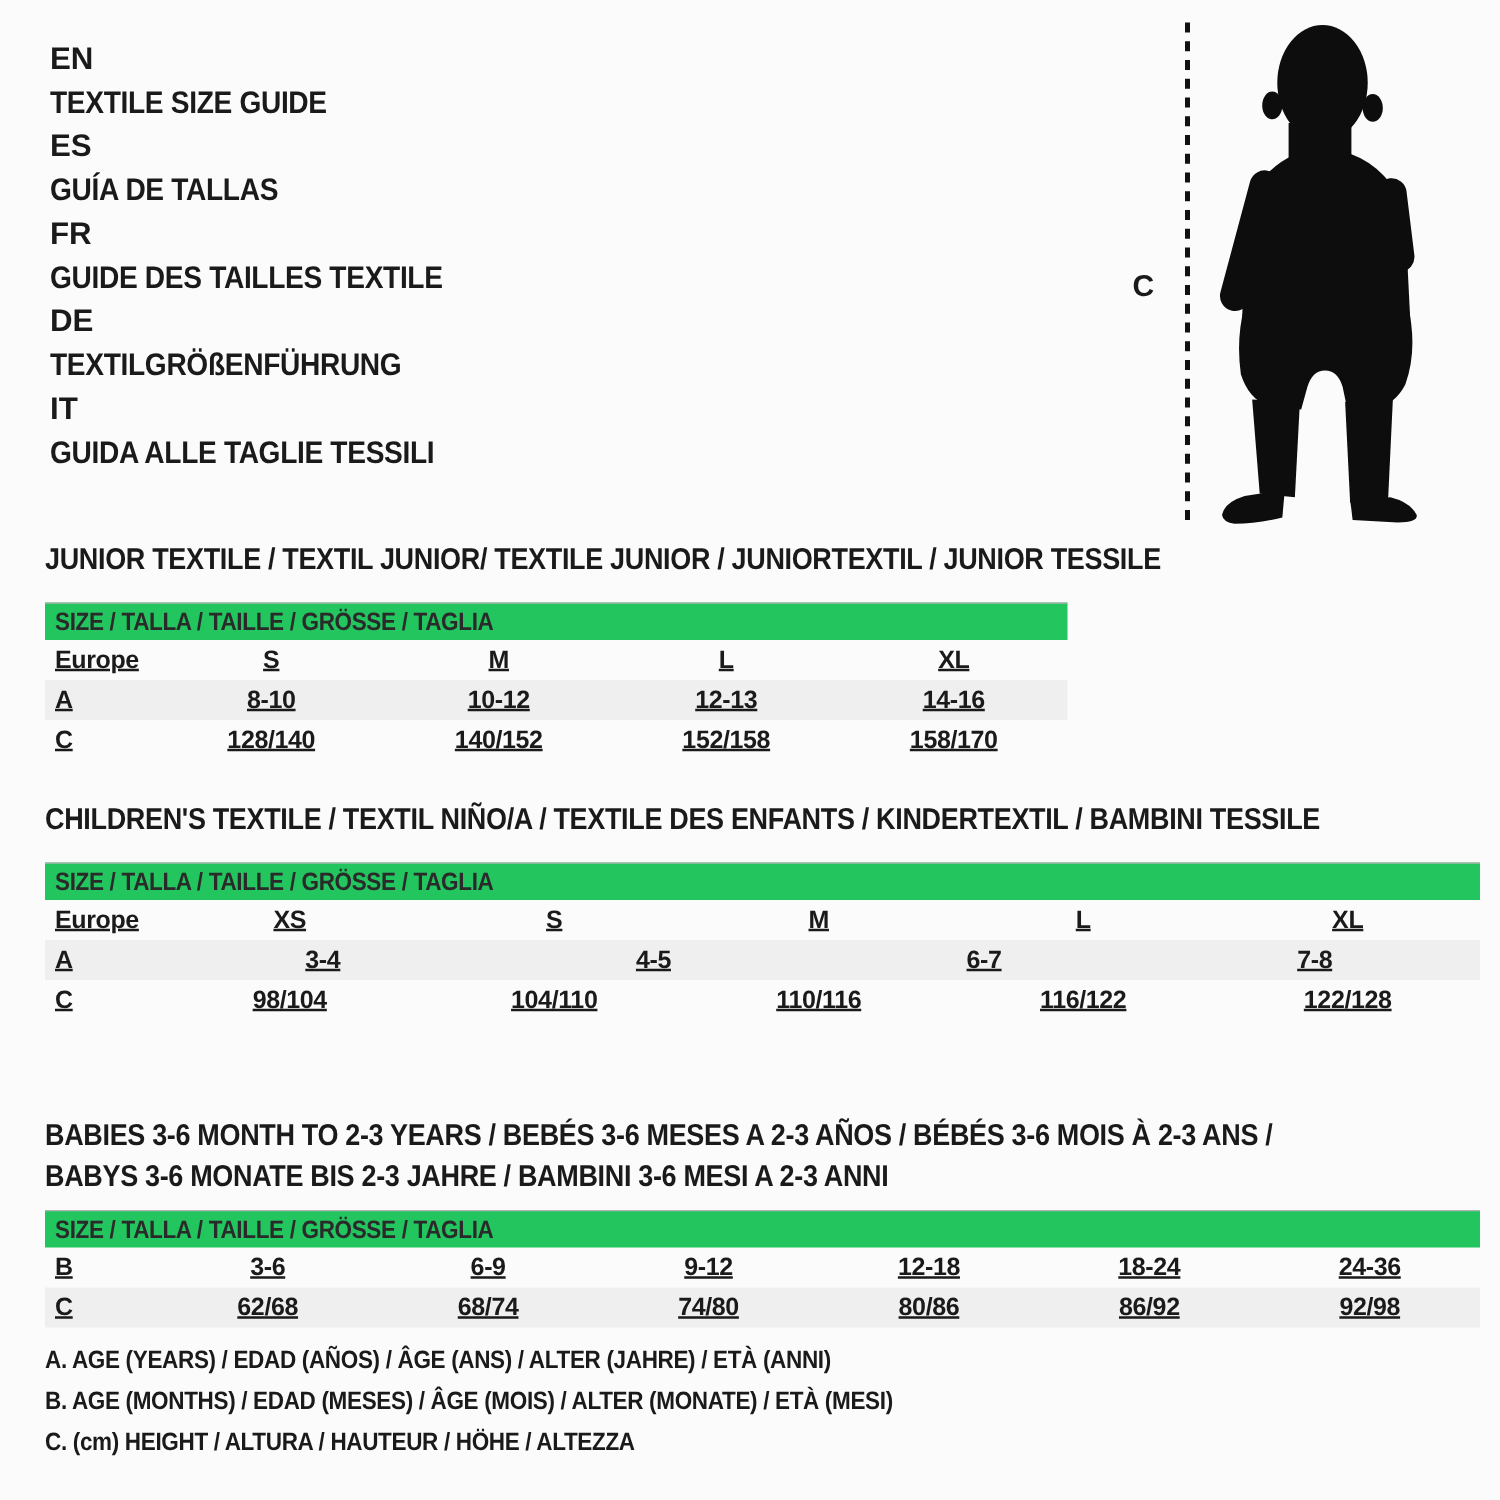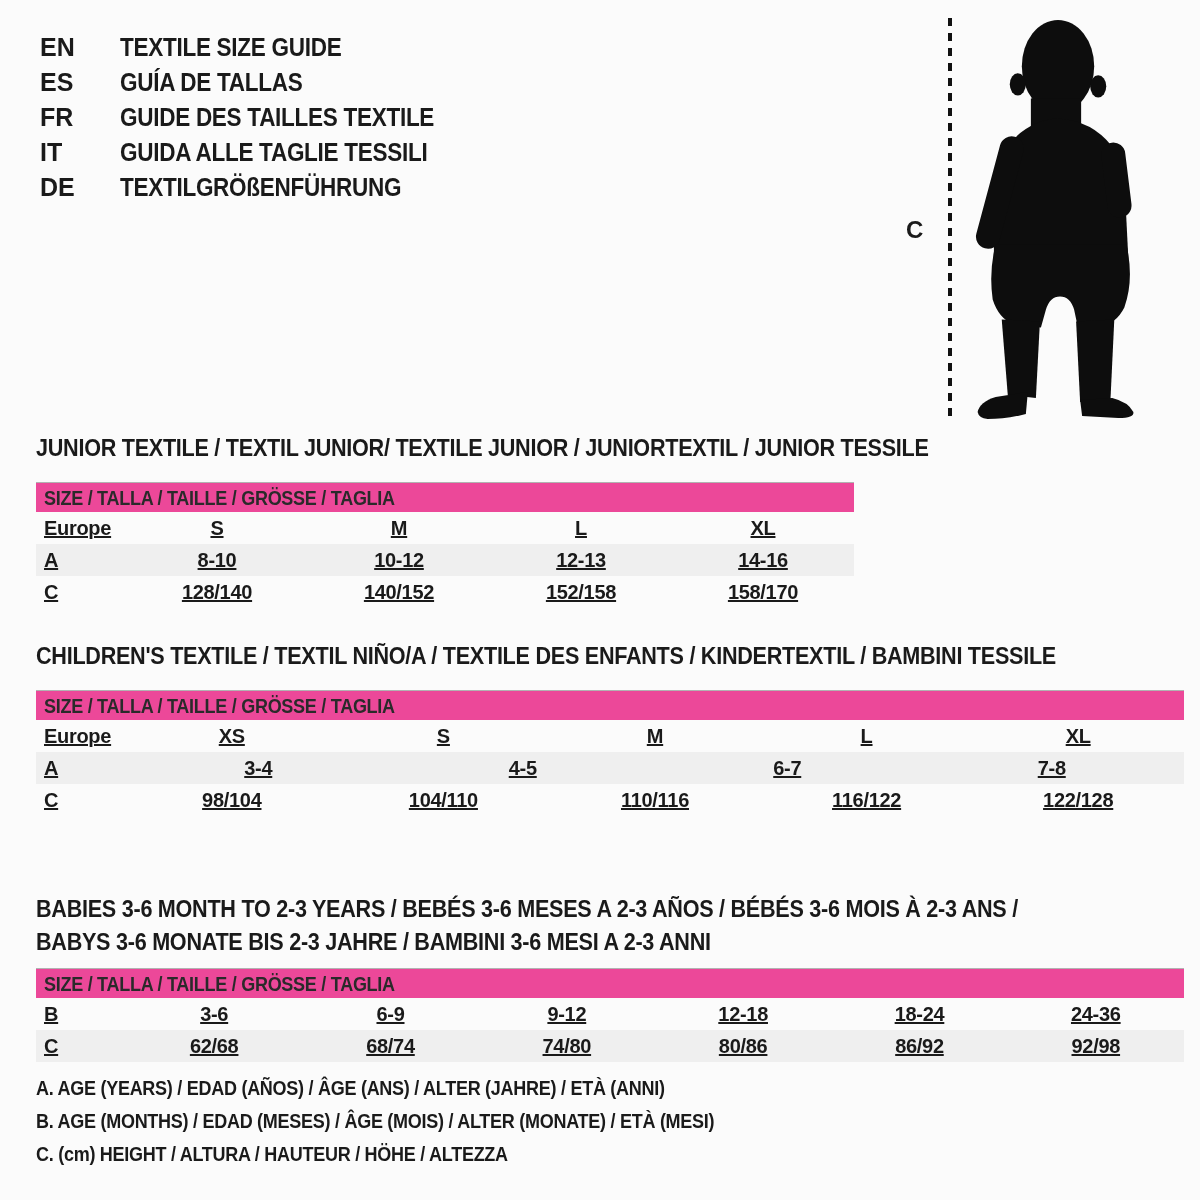--- a/index.html
+++ b/index.html
@@ -6,38 +6,38 @@
   body{
     width:1200px;height:1200px;position:relative;overflow:hidden;
     background:#fbfbfb;color:#1a1a1a;
     font-family:"Liberation Sans","DejaVu Sans",sans-serif;
     font-weight:700;
   }
   .cond{display:inline-block;transform:scaleX(0.9);transform-origin:0 50%;white-space:nowrap;letter-spacing:-0.3px;}
 
   
   .lang-list{position:absolute;left:40px;top:30px;}
-  .lang-row{display:flex;line-height:35px;font-size:25px;}
+  .lang-row{display:flex;line-height:35px;font-size:25px;flex-direction:column;}
   .lang-code{width:80px;}
 
   
   .measure-line{position:absolute;left:946px;top:16px;}
   .c-label{position:absolute;left:906px;top:216px;font-size:24px;}
   .silhouette{position:absolute;left:965px;top:18px;}
 
   
   .section{position:absolute;left:36px;}
   #junior{top:437px;width:818px;}
   #children{top:645px;width:1148px;}
   #babies{top:892px;width:1148px;}
   .sec-title{font-size:24px;line-height:22px;}
   #babies .sec-title{line-height:33px;}
   .size-bar{
     margin-top:23px;height:30px;line-height:30px;
-    background:#ec4899;border-top:1px solid #b2b2b2;box-sizing:border-box;
+    background:#22c55e;border-top:1px solid #b2b2b2;box-sizing:border-box;
     padding-left:8px;font-size:20px;color:#2a2a2a;
   }
   #babies .size-bar{margin-top:10px;}
   .trow{display:flex;height:32px;line-height:32px;font-size:20px;letter-spacing:-0.3px;text-decoration:underline;}
   .trow.shaded{background:#efefef;}
   .tlabel{width:90px;padding-left:8px;box-sizing:border-box;text-align:left;}
   .tcell{flex:1;text-align:center;}
 
   
   .notes{position:absolute;left:36px;top:1072px;}
@@ -53,26 +53,26 @@
   </div>
   <div class="lang-row">
     <span class="lang-code">ES</span>
     <span class="cond">GUÍA DE TALLAS</span>
   </div>
   <div class="lang-row">
     <span class="lang-code">FR</span>
     <span class="cond">GUIDE DES TAILLES TEXTILE</span>
   </div>
   <div class="lang-row">
+    <span class="lang-code">DE</span>
+    <span class="cond">TEXTILGRÖßENFÜHRUNG</span>
+  </div>
+  <div class="lang-row">
     <span class="lang-code">IT</span>
     <span class="cond">GUIDA ALLE TAGLIE TESSILI</span>
-  </div>
-  <div class="lang-row">
-    <span class="lang-code">DE</span>
-    <span class="cond">TEXTILGRÖßENFÜHRUNG</span>
   </div>
 </div>
 
 <svg class="measure-line" width="8" height="404" viewBox="0 0 8 404">
   <line x1="4" y1="2" x2="4" y2="402" stroke="#111" stroke-width="4" stroke-dasharray="8 7"></line>
 </svg>
 <div class="c-label">C</div>
 <svg class="silhouette" width="182" height="402" viewBox="0 0 180 400">
   <g fill="#0d0d0d">
     <ellipse cx="92" cy="48" rx="36" ry="46"></ellipse>

